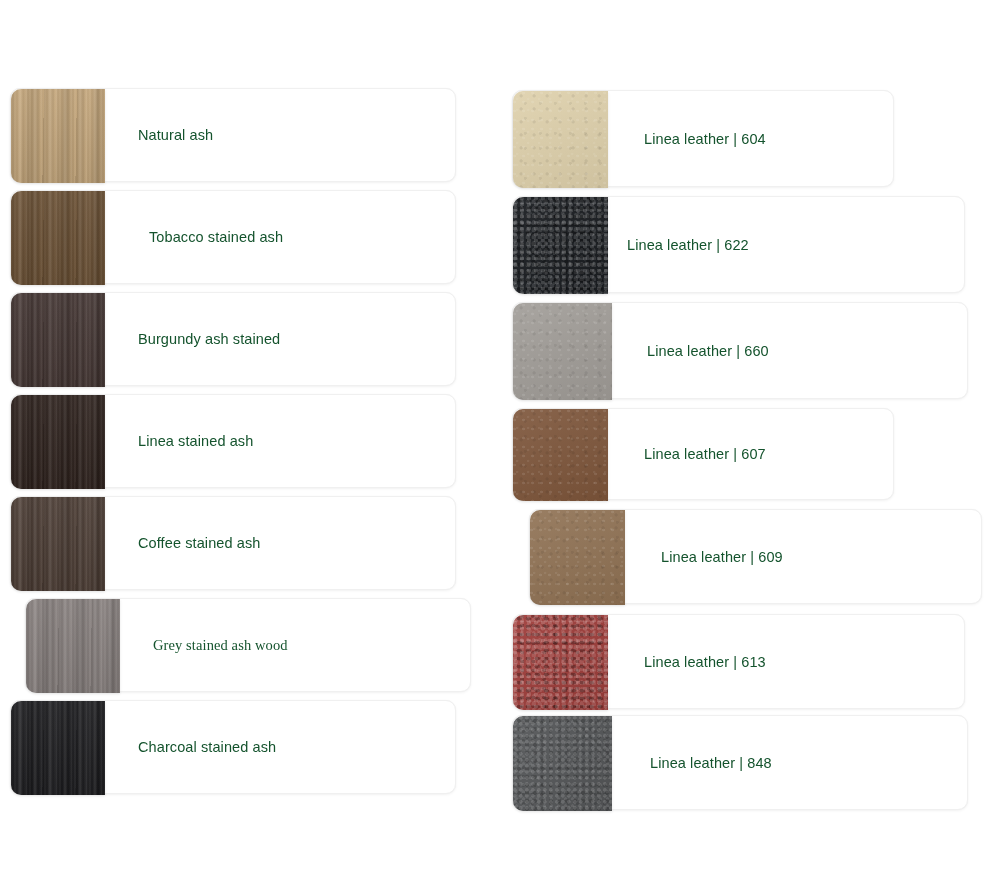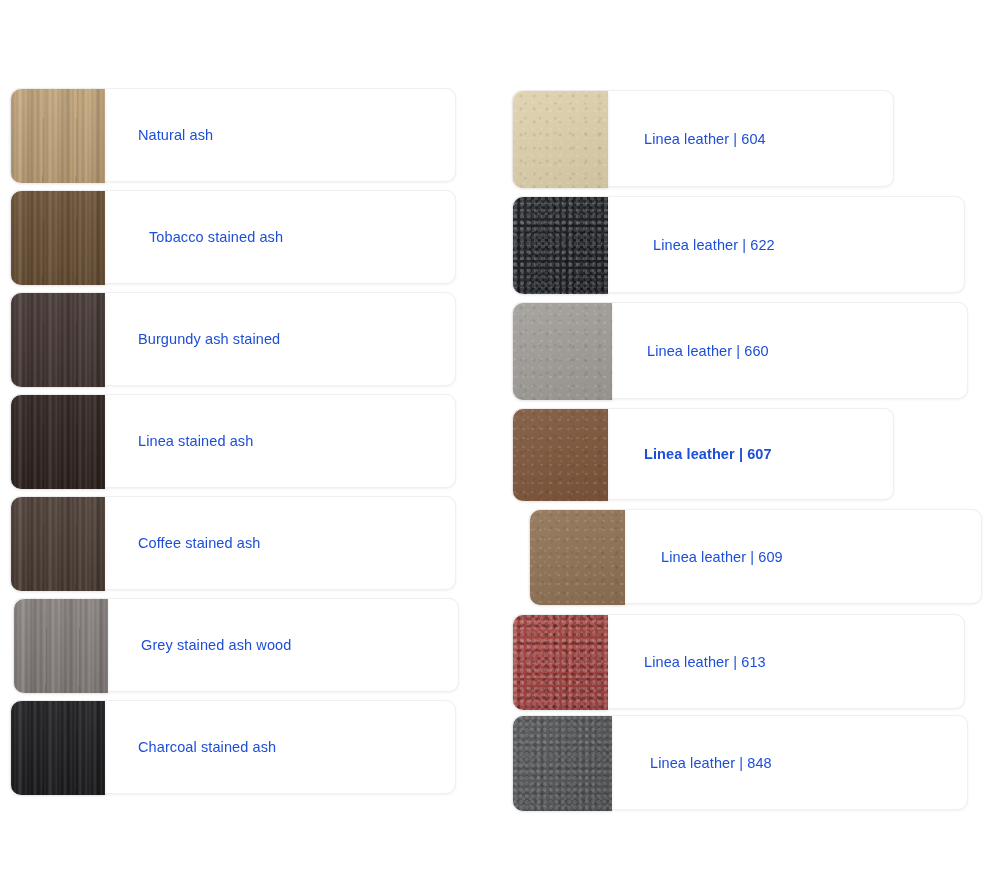--- a/index.html
+++ b/index.html
@@ -45,21 +45,21 @@
     top: 0;
     border-radius: 10px 0 0 10px;
     background-color: #c9a97b;
     box-shadow: 0 1px 3px rgba(0,0,0,0.10);
   }
 
   .swatch-label {
     position: absolute;
     font-size: 14.5px;
     line-height: 1.3;
-    color: #1d4ed8;
+    color: #14532d;
     letter-spacing: 0.1px;
     white-space: nowrap;
   }
 
   
   .tex-wood {
     background-image:
       repeating-linear-gradient(90deg,
         rgba(255,255,255,0.10) 0px,
         rgba(0,0,0,0.07) 2px,
@@ -129,43 +129,43 @@
         <span class="swatch-label" style="left: 127px; top: calc(50% - 9px);">Burgundy ash stained</span>
       </div>
       <div class="swatch-card" style="left: 10px; top: 394px; width: 446px; height: 94px;">
         <div class="swatch-chip tex-wood" style="width: 94px; height: 94px; background-color: rgb(42, 29, 24);"></div>
         <span class="swatch-label" style="left: 127px; top: calc(50% - 9px);">Linea stained ash</span>
       </div>
       <div class="swatch-card" style="left: 10px; top: 496px; width: 446px; height: 94px;">
         <div class="swatch-chip tex-wood" style="width: 94px; height: 94px; background-color: rgb(74, 58, 49);"></div>
         <span class="swatch-label" style="left: 127px; top: calc(50% - 9px);">Coffee stained ash</span>
       </div>
-      <div class="swatch-card" style="left: 13px; top: 598px; width: 446px; height: 94px;">
+      <div class="swatch-card" style="left: 25px; top: 598px; width: 446px; height: 94px; font-family: Liberation Serif, serif;">
         <div class="swatch-chip tex-wood" style="width: 94px; height: 94px; background-color: rgb(138, 130, 128);"></div>
         <span class="swatch-label" style="left: 127px; top: calc(50% - 9px);">Grey stained ash wood</span>
       </div>
       <div class="swatch-card" style="left: 10px; top: 700px; width: 446px; height: 94px; padding-left: 19px;">
         <div class="swatch-chip tex-wood" style="width: 94px; height: 94px; background-color: rgb(23, 23, 26);"></div>
         <span class="swatch-label" style="left: 127px; top: calc(50% - 9px);">Charcoal stained ash</span>
       </div>
     </div>
   <div class="column" id="leather-column">
       <div class="swatch-card" style="left: 12px; top: 90px; width: 382px; height: 97px; text-decoration: underline;">
         <div class="swatch-chip tex-leather" style="width: 95px; height: 97px; background-color: rgb(222, 208, 171);"></div>
         <span class="swatch-label" style="left: 131px; top: calc(50% - 9px);">Linea leather | 604</span>
       </div>
       <div class="swatch-card" style="left: 12px; top: 196px; width: 453px; height: 97px;">
         <div class="swatch-chip tex-pebble" style="width: 95px; height: 97px; background-color: rgb(27, 30, 34);"></div>
-        <span class="swatch-label" style="left: 140px; top: calc(50% - 9px); text-align: center;">Linea leather | 622</span>
+        <span class="swatch-label" style="left: 114px; top: calc(50% - 9px); text-align: center;">Linea leather | 622</span>
       </div>
       <div class="swatch-card" style="left: 12px; top: 302px; width: 456px; height: 97px; text-align: center;">
         <div class="swatch-chip tex-leather" style="width: 99px; height: 97px; background-color: rgb(160, 156, 151);"></div>
         <span class="swatch-label" style="left: 134px; top: calc(50% - 9px);">Linea leather | 660</span>
       </div>
-      <div class="swatch-card" style="left: 12px; top: 408px; width: 382px; height: 92px; font-weight: bold;">
+      <div class="swatch-card" style="left: 12px; top: 408px; width: 382px; height: 92px;">
         <div class="swatch-chip tex-leather" style="width: 95px; height: 92px; background-color: rgb(125, 85, 58);"></div>
         <span class="swatch-label" style="left: 131px; top: calc(50% - 9px);">Linea leather | 607</span>
       </div>
       <div class="swatch-card" style="left: 29px; top: 509px; width: 453px; height: 95px;">
         <div class="swatch-chip tex-leather" style="width: 95px; height: 95px; background-color: rgb(143, 113, 83);"></div>
         <span class="swatch-label" style="left: 131px; top: calc(50% - 9px);">Linea leather | 609</span>
       </div>
       <div class="swatch-card" style="left: 12px; top: 614px; width: 453px; height: 95px;">
         <div class="swatch-chip tex-pebble" style="width: 95px; height: 95px; background-color: rgb(160, 63, 60);"></div>
         <span class="swatch-label" style="left: 131px; top: calc(50% - 9px);">Linea leather | 613</span>

